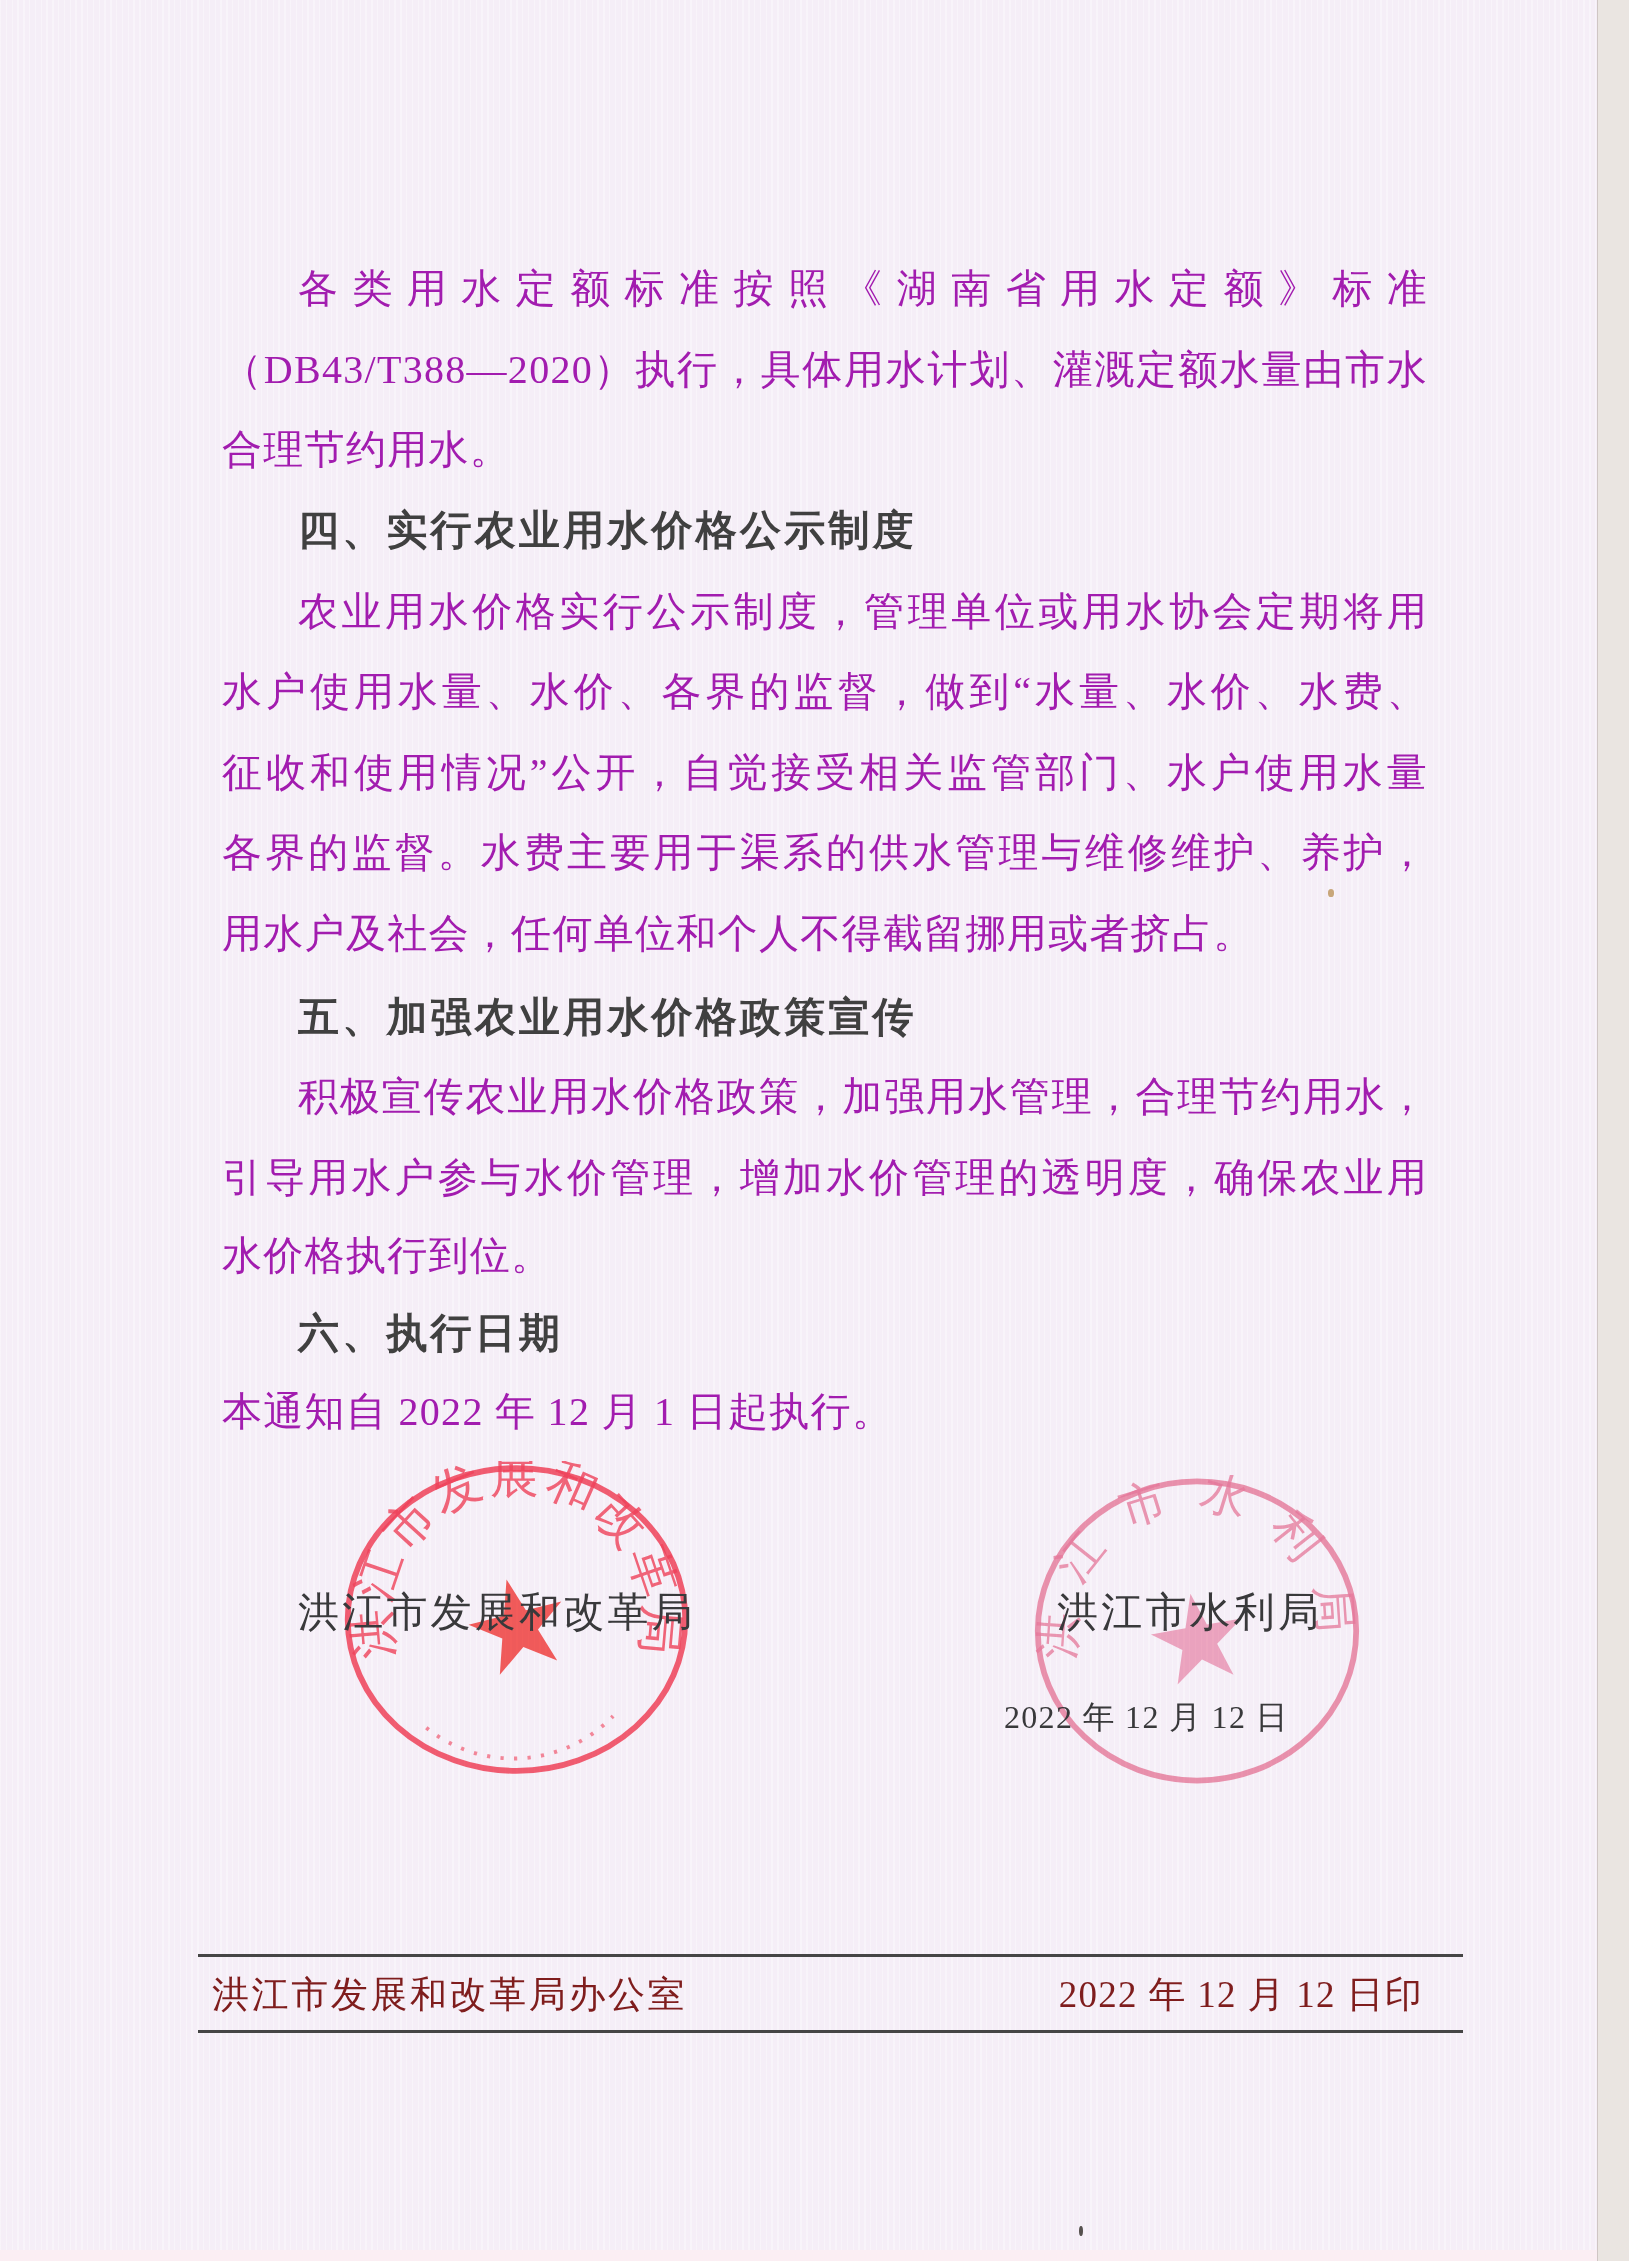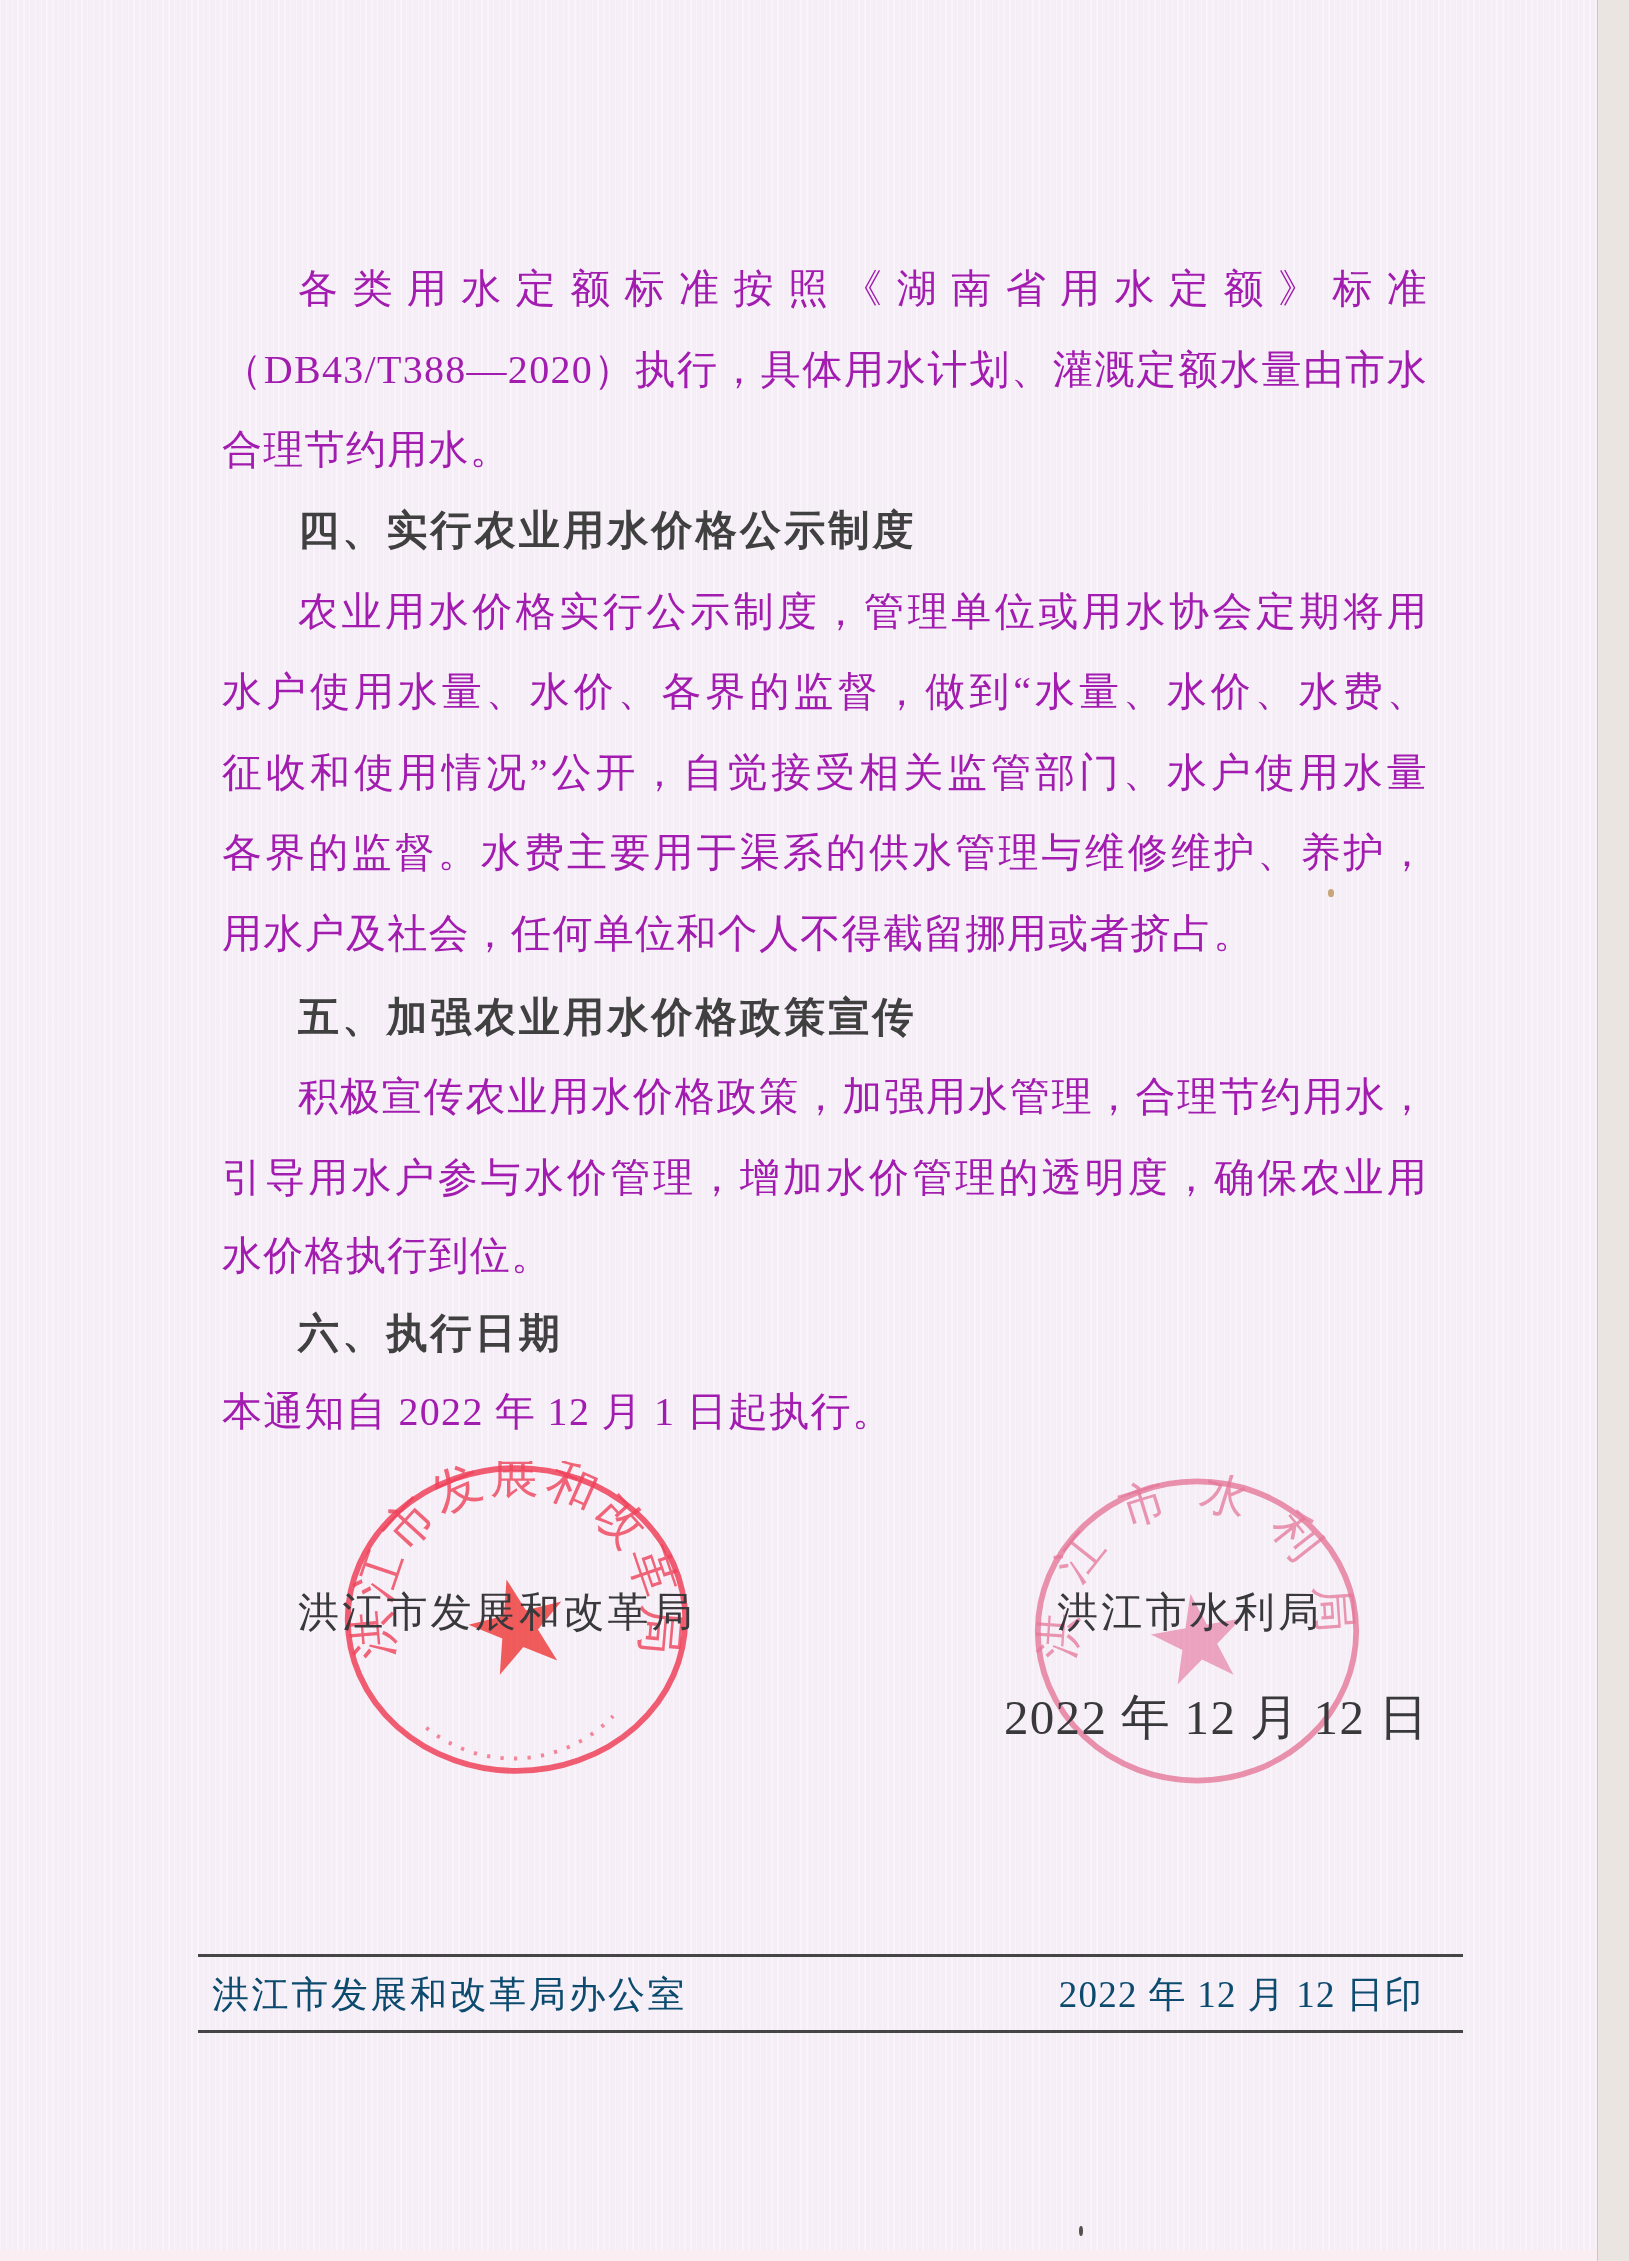--- a/index.html
+++ b/index.html
@@ -15,26 +15,26 @@
 
   .line{position:absolute;left:222px;width:1206px;height:81px;line-height:81px;
         font-size:40px;color:#a21caf;letter-spacing:1.3px;white-space:nowrap;}
   .fill{white-space:normal;text-align:justify;text-align-last:justify;}
   .indent{text-indent:76px;}
   .heading{font-family:"Liberation Sans", sans-serif;font-weight:bold;font-size:41px;
            letter-spacing:3.2px;color:#404040;}
 
   .sig{position:absolute;height:81px;line-height:81px;font-size:41px;color:#39393b;
        letter-spacing:3.2px;white-space:nowrap;}
-  .sign-date{position:absolute;height:71px;line-height:71px;font-size:49px;color:#39393b;
+  .sign-date{position:absolute;height:71px;line-height:71px;font-size:32px;color:#39393b;
        letter-spacing:1.3px;white-space:nowrap;}
 
   .rule{position:absolute;left:198px;width:1265px;height:3.2px;background:#454545;}
   .footer-row{position:absolute;left:198px;top:1968px;width:1265px;display:flex;
-       justify-content:space-between;font-size:37px;line-height:54px;color:#0c4a6e;}
+       justify-content:space-between;font-size:37px;line-height:54px;color:#7f1d1d;}
   .footer-row .fl{margin-left:14px;letter-spacing:2.6px;}
   .footer-row .fr{margin-right:40px;letter-spacing:1.3px;}
 
   .seal{position:absolute;mix-blend-mode:multiply;}
   .speck{position:absolute;border-radius:50%;}
 </style>
 </head>
 <body>
 
 <div class="paper"></div>

